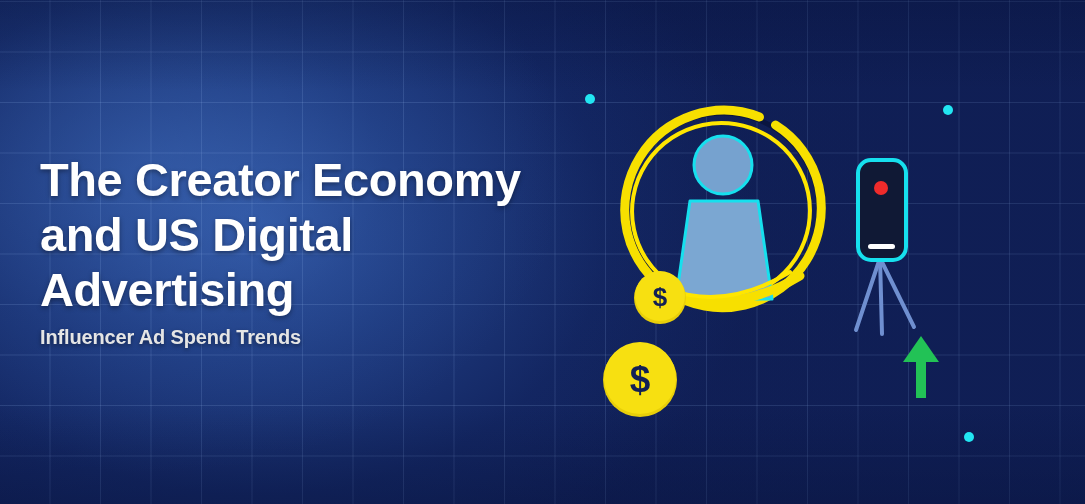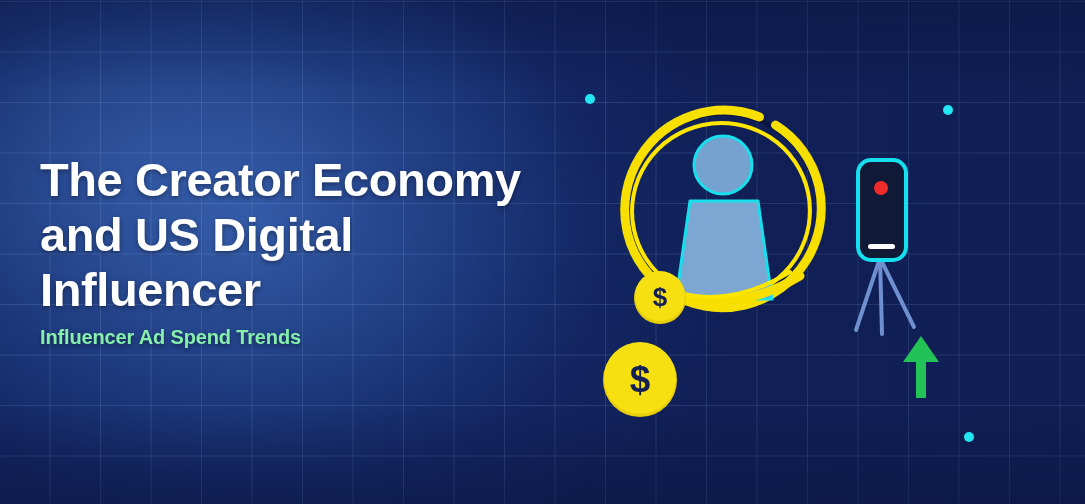--- a/index.html
+++ b/index.html
@@ -67,21 +67,21 @@
     color:#ffffff;
     font-size:47px;
     line-height:55px;
     font-weight:bold;
     letter-spacing:-0.4px;
     text-shadow:0 2px 5px rgba(0,0,0,0.38);
     white-space:pre-line;
   }
   .subhead {
     margin-top:9px;
-    color:#86efac;
+    color:#e5e5e5;
     font-size:20px;
     font-weight:bold;
     letter-spacing:-0.15px;
     text-shadow:0 2px 4px rgba(0,0,0,0.42);
   }
   
   .art {
     position:absolute;
     left:0; top:0;
     width:1085px; height:504px;
@@ -97,21 +97,21 @@
   <div class="bg-base"></div>
   <div class="bg-glow"></div>
   <div class="bg-glow2"></div>
   <div class="bg-grid"></div>
   <div class="bg-grid-fade"></div>
   <div class="bg-vignette"></div>
 
   <div class="copy">
     <div class="headline">The Creator Economy
 and US Digital
-Influencer</div>
+Advertising</div>
     <div class="subhead">Influencer Ad Spend Trends</div>
   </div>
 
   <div class="art">
   <svg width="1085" height="504" viewBox="0 0 1085 504" xmlns="http://www.w3.org/2000/svg">
 
     <g>
 
       <circle cx="723" cy="209" r="96" fill="none" stroke="#0a1540" stroke-width="5"></circle>
 

